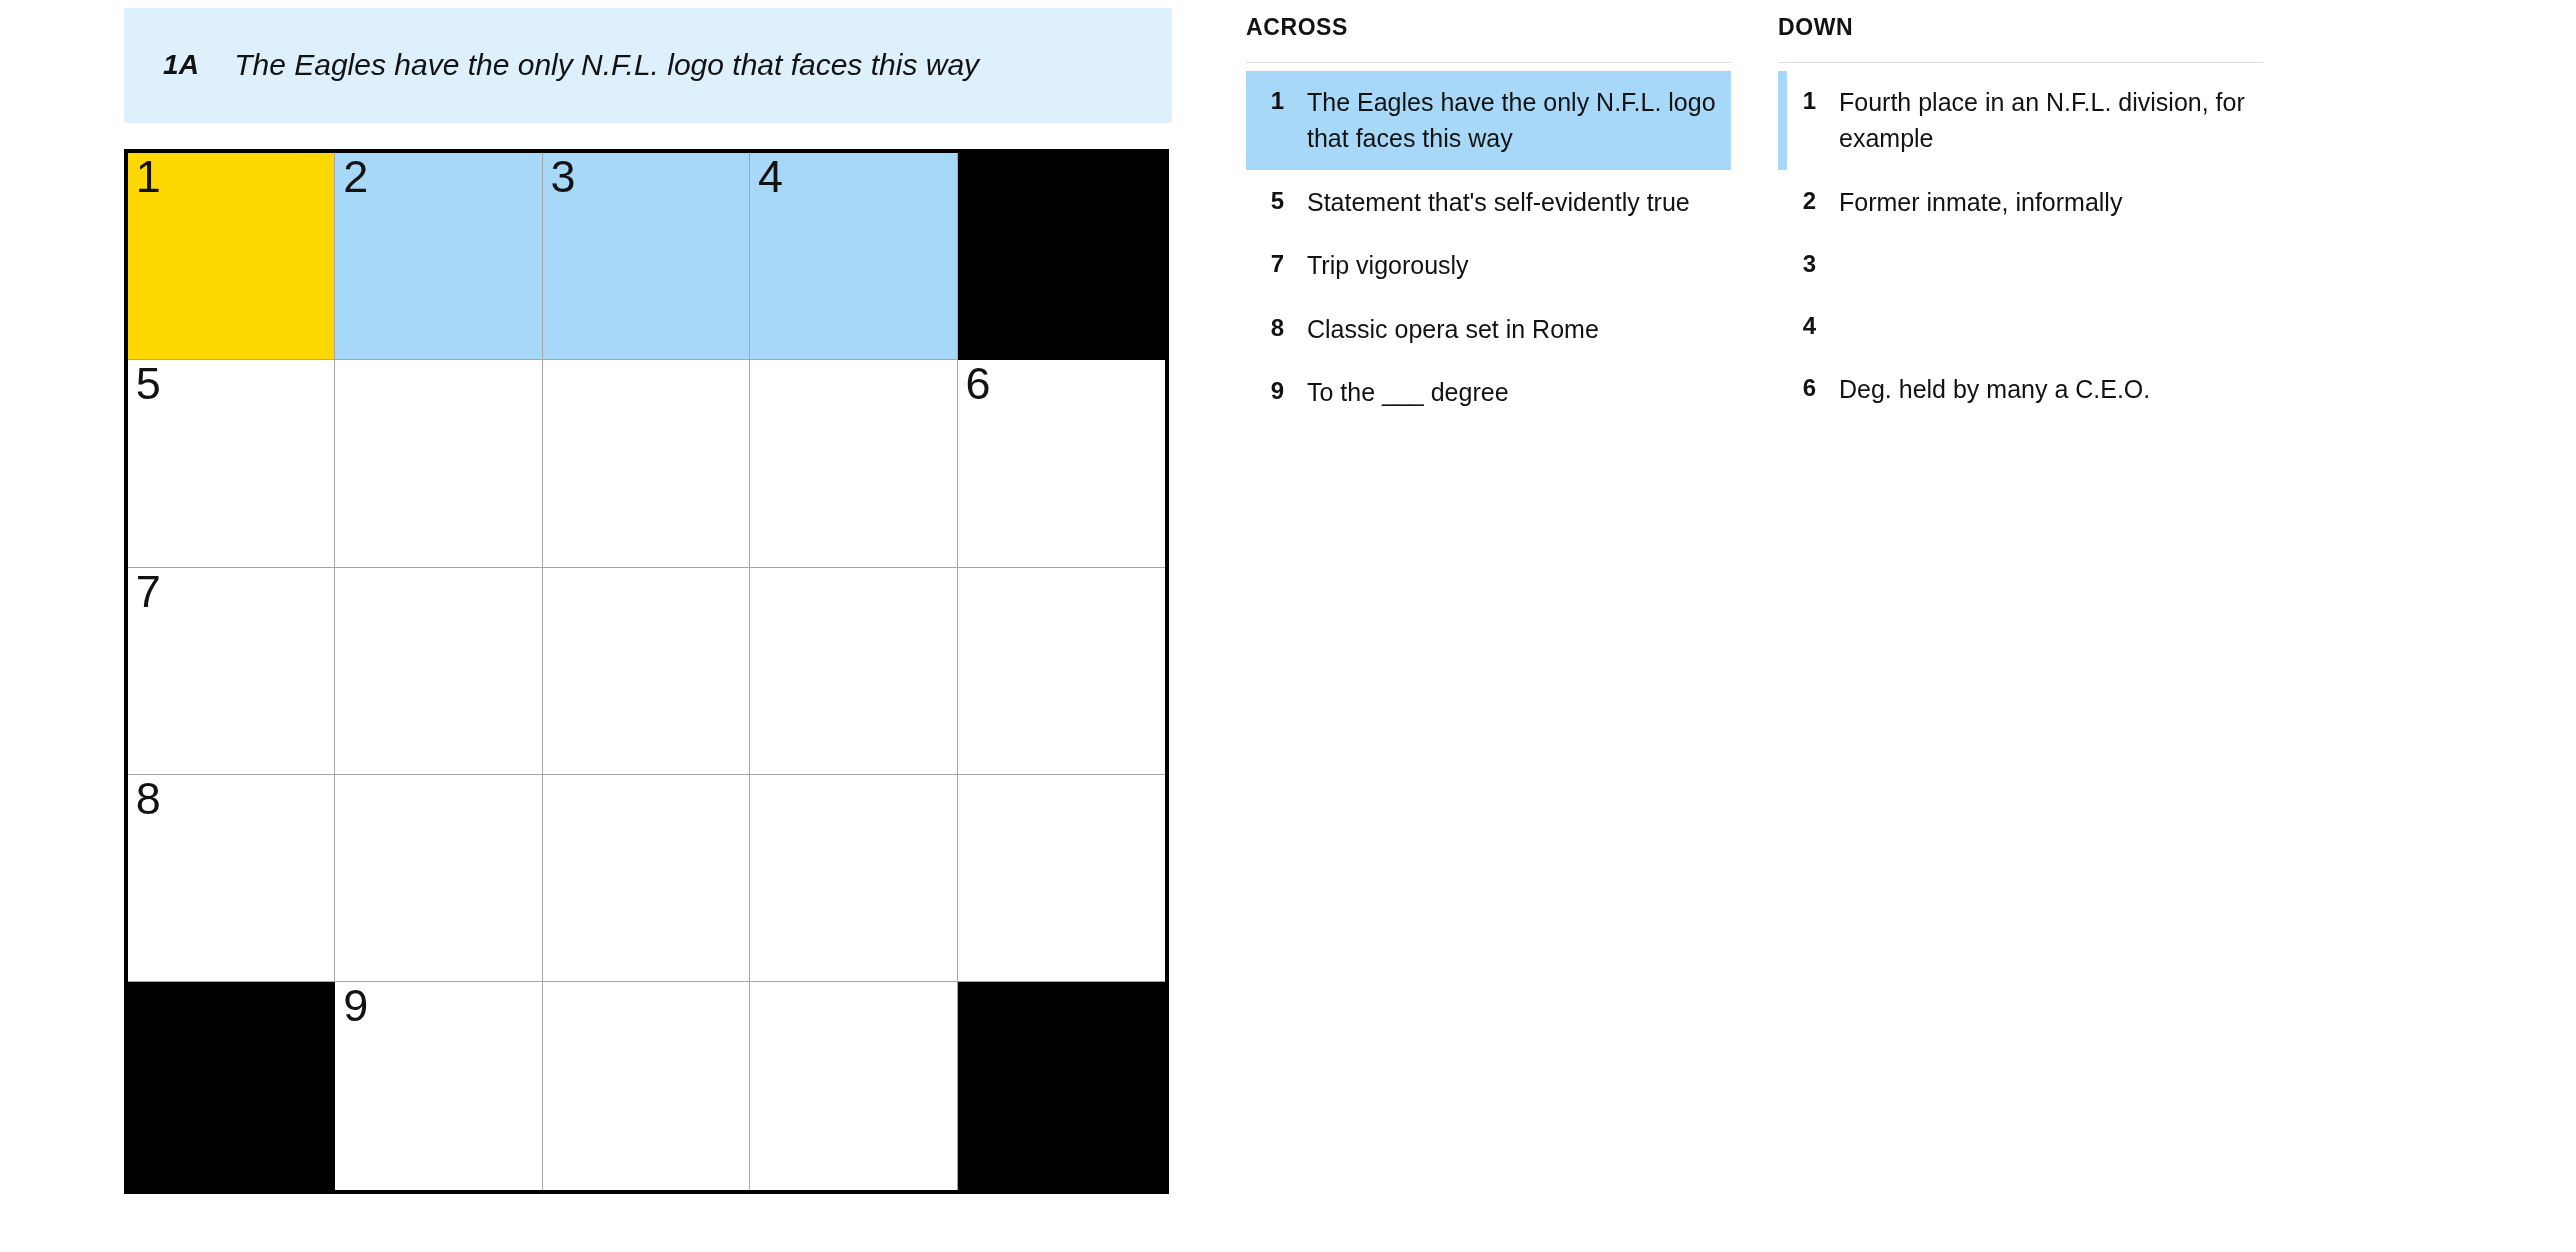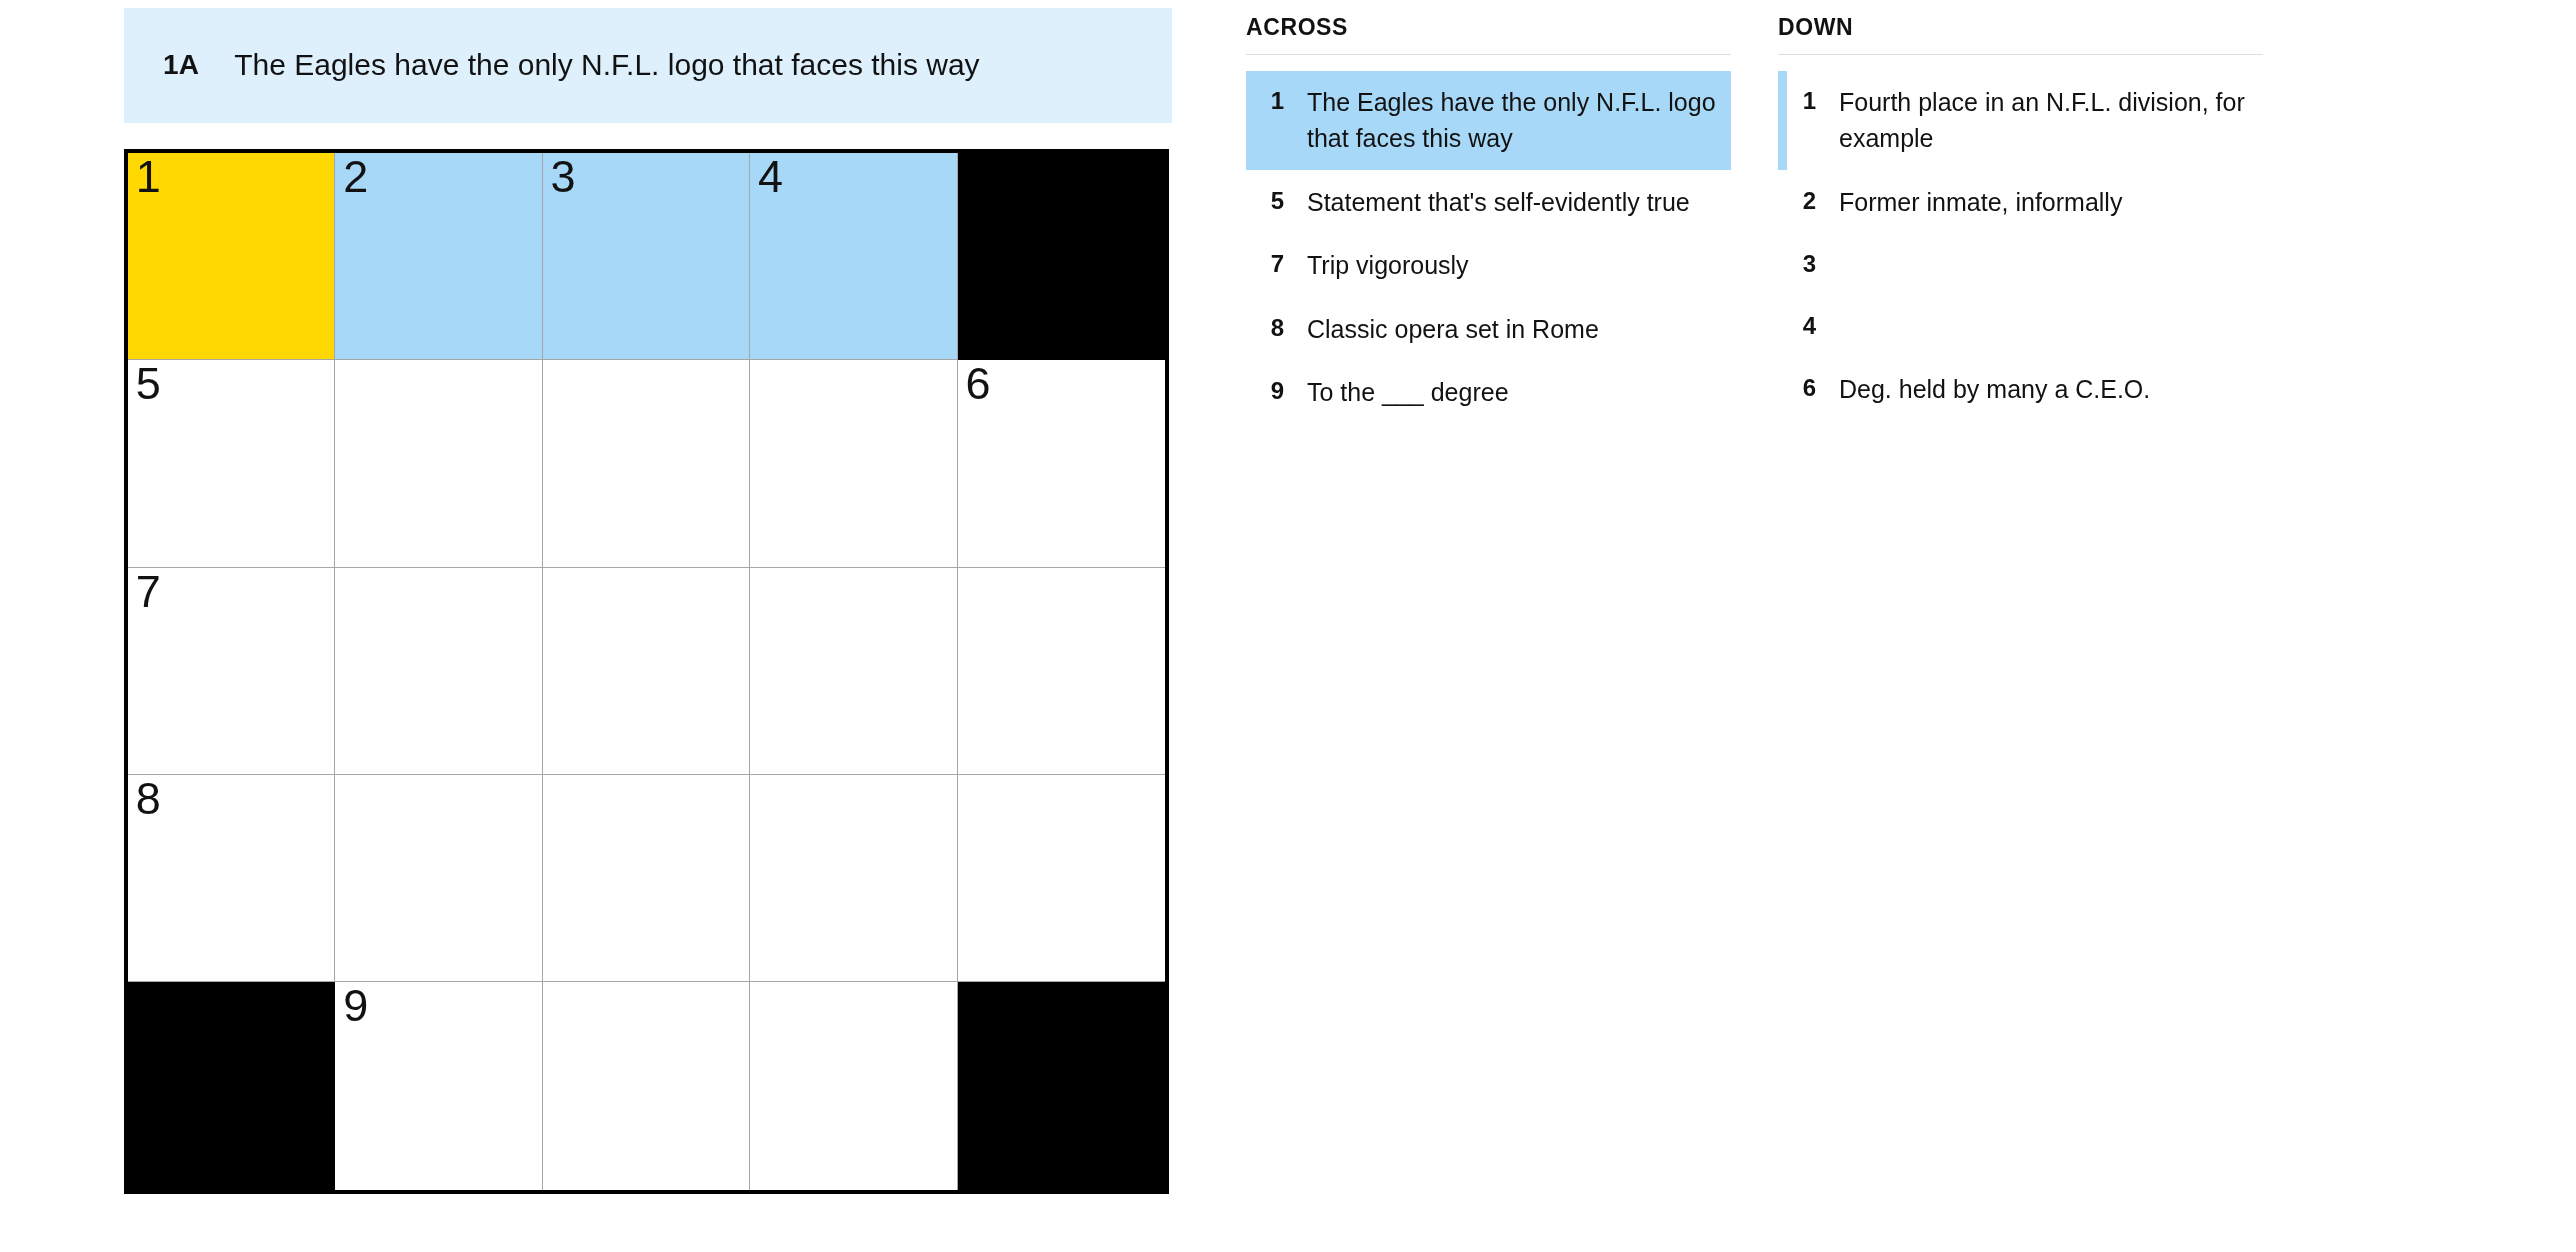--- a/index.html
+++ b/index.html
@@ -23,20 +23,21 @@
     width: 1048px;
   }
 
   #current-clue-bar {
     background: #dff0fd;
     height: 115px;
     display: flex;
     align-items: center;
     padding-left: 39px;
     box-sizing: border-box;
+    font-style: italic;
   }
   #current-clue-label {
     font-weight: bold;
     font-size: 28px;
     color: #121212;
     margin-right: 35px;
     letter-spacing: 0.2px;
   }
   #current-clue-text {
     font-size: 30px;
@@ -87,23 +88,23 @@
     top: 13.6px;
     display: flex;
     gap: 47px;
   }
   .clue-col { width: 485px; }
   .clue-col-title {
     font-size: 23px;
     font-weight: bold;
     letter-spacing: 0.6px;
     color: #121212;
-    padding-bottom: 13px;
+    padding-bottom: 21px;
     border-bottom: 1px solid #dedede;
-    margin-bottom: 16px;
+    margin-bottom: 8px;
   }
   .clue-list { list-style: none; margin: 0; padding: 0; }
   .clue-item {
     display: flex;
     align-items: flex-start;
     padding: 13.6px 13.6px 13.6px 0;
     border-left: 9.7px solid transparent;
   }
   .clue-item .clue-num {
     width: 52px;

